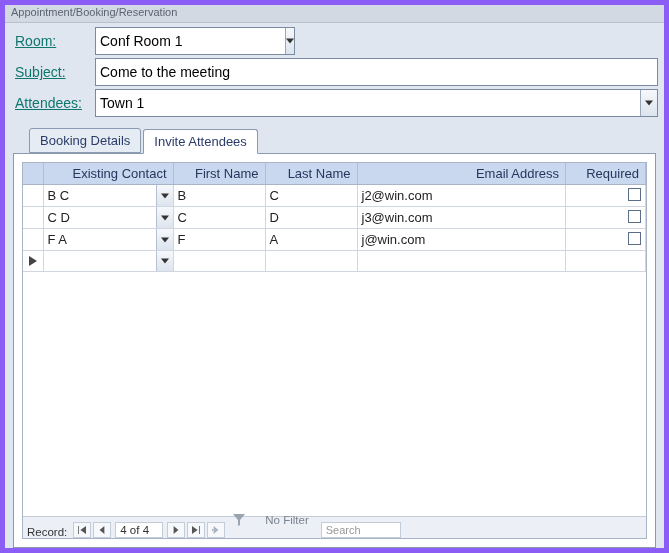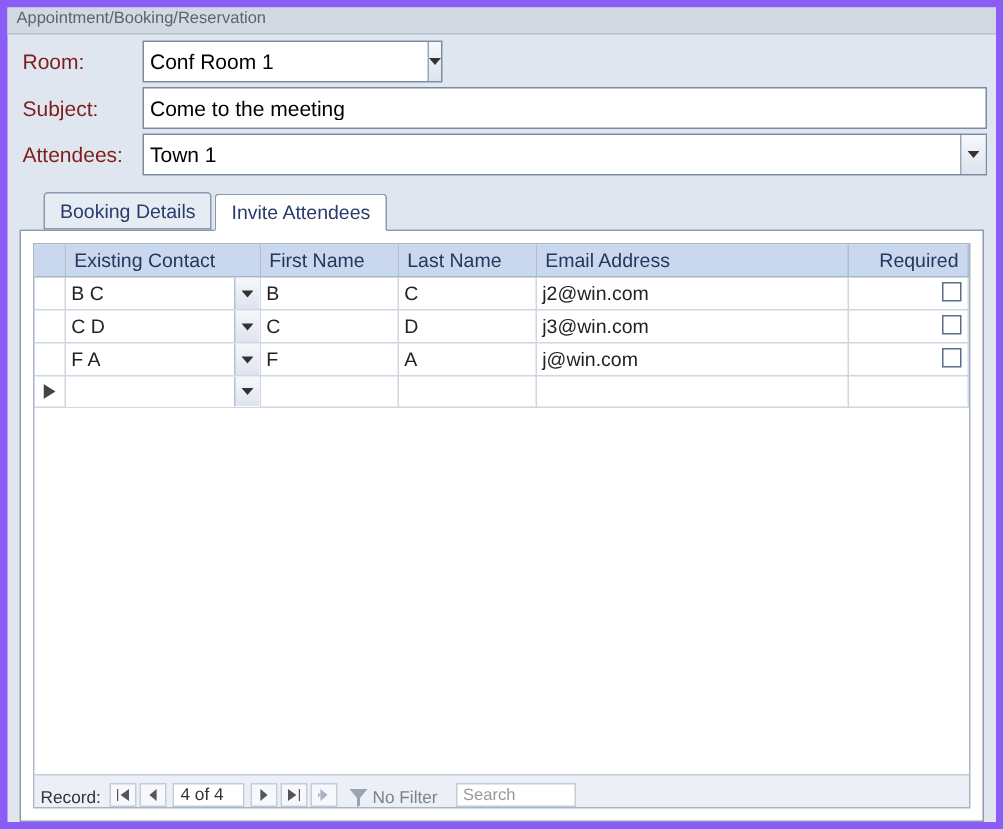--- a/index.html
+++ b/index.html
@@ -30,22 +30,23 @@
   .form-area {
     padding: 4px 6px 2px 10px;
   }
   .form-row {
     display: flex;
     align-items: center;
     margin-bottom: 3px;
   }
   .form-label {
     width: 80px;
-    color: #7f1d1d;
+    color: #0f766e;
     font-size: 14px;
+    text-decoration: underline;
   }
   .form-control-wrap {
     flex: 1;
     position: relative;
     display: flex;
     background: #fff;
     border: 1px solid #7a8aa0;
     height: 28px;
   }
   .form-control-wrap input {
@@ -115,21 +116,21 @@
   }
   table.grid {
     border-collapse: collapse;
     width: 100%;
     table-layout: fixed;
   }
   table.grid th {
     background: #c9d8ef;
     color: #26365c;
     font-weight: normal;
-    text-align: left;
+    text-align: right;
     padding: 3px 6px;
     border-right: 1px solid #b0bdd4;
     border-bottom: 1px solid #a9b5c6;
     font-size: 13px;
     white-space: nowrap;
     overflow: hidden;
   }
   table.grid th.req, table.grid td.req { text-align: right; }
   table.grid td {
     border-right: 1px solid #d0d6e0;
@@ -205,21 +206,21 @@
   .navbtn svg { width: 8px; height: 8px; fill: #555; }
   .recpos {
     min-width: 48px;
     height: 16px;
     border: 1px solid #c3ccd9;
     background: #fff;
     padding: 0 4px;
     margin: 0 2px;
     line-height: 15px;
   }
-  .filtertxt { color: #7a828e; margin: 0 6px; display: flex; align-items: center; gap: 3px;}
+  .filtertxt { color: #7a828e; margin: 12px 6px; display: flex; align-items: center; gap: 20px;}
   .searchbox {
     height: 16px; width: 80px;
     border: 1px solid #c3ccd9;
     background: #fff;
     font-size: 11px;
     color: #999;
     padding: 0 4px;
     line-height: 15px;
     margin-left: 4px;
   }

